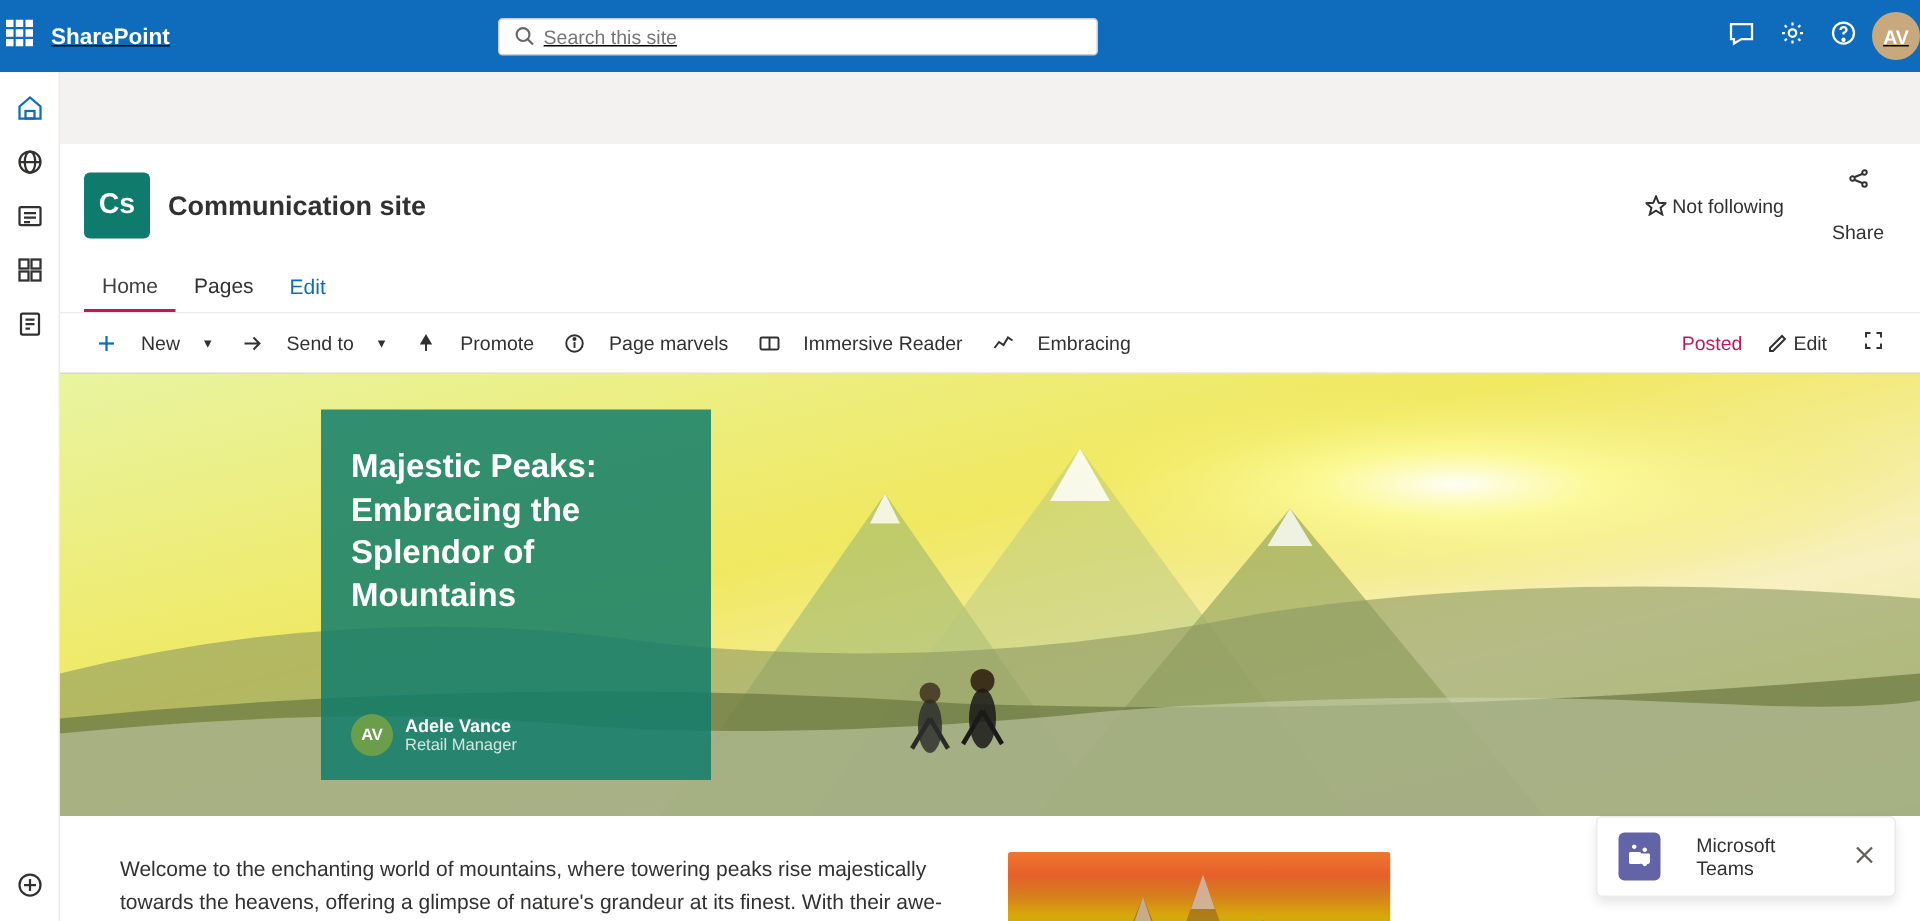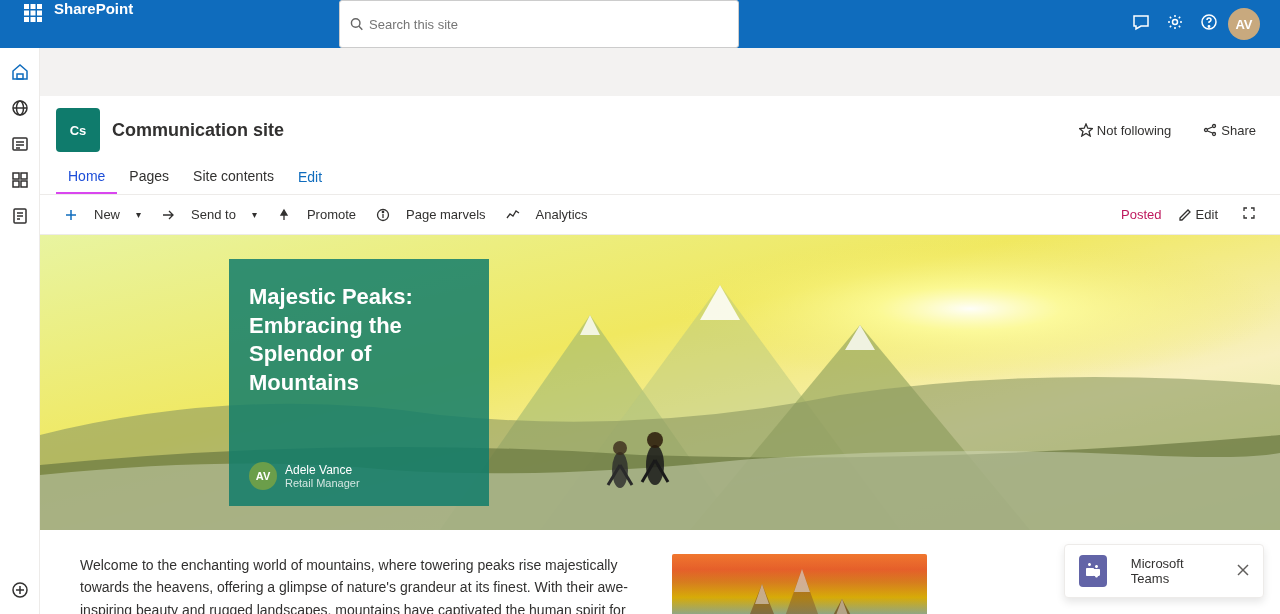--- a/index.html
+++ b/index.html
@@ -3,22 +3,24 @@
   <meta charset="utf-8">
   <style>
     * { margin: 0; padding: 0; box-sizing: border-box; }
     body { font-family: 'Segoe UI', Arial, sans-serif; font-size: 14px; background: #f3f2f1; width: 1280px; height: 614px; overflow: hidden; }
 
     
     .top-bar {
       background: #0f6cbd;
       height: 48px;
       display: flex;
-      padding: 0 20px;
+      align-items: center;
+      padding: 0 0;
       gap: 8px;
+      text-decoration: underline;
     }
     .waffle-icon {
       color: white;
       font-size: 18px;
       padding: 4px;
       cursor: pointer;
     }
     .sharepoint-logo {
       color: white;
       font-size: 15px;
@@ -129,21 +131,21 @@
     }
     .site-logo {
       width: 44px;
       height: 44px;
       background: #0f7b6c;
       border-radius: 4px;
       display: flex;
       align-items: center;
       justify-content: center;
       color: white;
-      font-size: 13px;
+      font-size: 19px;
       font-weight: 700;
     }
     .site-name {
       font-size: 18px;
       font-weight: 600;
       color: #323130;
     }
     .site-title-actions {
       display: flex;
       align-items: center;
@@ -155,44 +157,45 @@
       gap: 4px;
       font-size: 13px;
       color: #323130;
       cursor: pointer;
       padding: 4px 8px;
       border-radius: 3px;
     }
     .share-btn {
       display: flex;
       align-items: center;
-      gap: 4px;
+      gap: 21px;
       font-size: 13px;
       color: #323130;
       cursor: pointer;
       padding: 4px 8px;
       border-radius: 3px;
+      flex-direction: column;
     }
 
     
     .site-nav {
       display: flex;
       align-items: center;
       gap: 0;
     }
     .nav-item {
       padding: 8px 12px;
       font-size: 14px;
       color: #323130;
       cursor: pointer;
       border-bottom: 2px solid transparent;
     }
     .nav-item.active {
-      color: #1d4ed8;
-      border-bottom: 2px solid #d946ef;
+      color: #404040;
+      border-bottom: 2px solid #be185d;
     }
     .nav-item-edit {
       padding: 8px 12px;
       font-size: 14px;
       color: #0f6cbd;
       cursor: pointer;
     }
 
     
     .toolbar {
@@ -261,21 +264,21 @@
       position: absolute;
       inset: 0;
       overflow: hidden;
     }
     .mountain-shapes svg {
       width: 100%;
       height: 100%;
     }
     .hero-card {
       position: absolute;
-      left: 189px;
+      left: 174px;
       top: 24px;
       width: 260px;
       height: 247px;
       background: rgba(16,124,107,0.85);
       padding: 24px 20px 16px 20px;
       display: flex;
       flex-direction: column;
       justify-content: space-between;
     }
     .hero-title {
@@ -295,21 +298,21 @@
       border-radius: 50%;
       background: #6b9e4a;
       display: flex;
       align-items: center;
       justify-content: center;
       color: white;
       font-size: 11px;
       font-weight: 600;
     }
     .author-info { display: flex; flex-direction: column; }
-    .author-name { font-size: 12px; color: white; font-weight: 400; }
+    .author-name { font-size: 12px; color: white; font-weight: 700; }
     .author-role { font-size: 11px; color: rgba(255,255,255,0.8); }
 
     
     .page-content {
       background: white;
       padding: 24px 40px;
       display: flex;
       gap: 32px;
     }
     .content-text {
@@ -483,21 +486,20 @@
             <line x1="4.5" y1="6" x2="9.5" y2="4"></line>
             <line x1="4.5" y1="8" x2="9.5" y2="10"></line>
           </svg>
           <span>Share</span>
         </div>
       </div>
     </div>
     <div class="site-nav">
       <div class="nav-item active">Home</div>
       <div class="nav-item">Pages</div>
-      <div class="nav-item">Site contents</div>
       <div class="nav-item-edit">Edit</div>
     </div>
   </div>
 
   <div class="toolbar">
     <button class="toolbar-btn">
       <svg width="14" height="14" viewBox="0 0 14 14" fill="none" stroke="#0f6cbd" stroke-width="1.5">
         <line x1="7" y1="2" x2="7" y2="12"></line>
           <line x1="2" y1="7" x2="12" y2="7"></line>
       </svg>
@@ -521,23 +523,30 @@
     <button class="toolbar-btn">
       <svg width="14" height="14" viewBox="0 0 14 14" fill="none" stroke="#323130" stroke-width="1.3">
         <circle cx="7" cy="7" r="5.5"></circle>
         <line x1="7" y1="6" x2="7" y2="10"></line>
         <circle cx="7" cy="4" r="0.7" fill="#323130"></circle>
       </svg>
       <span>Page marvels</span>
     </button>
     <button class="toolbar-btn">
       <svg width="14" height="14" viewBox="0 0 14 14" fill="none" stroke="#323130" stroke-width="1.3">
+        <rect x="1" y="3" width="12" height="8" rx="1"></rect>
+        <line x1="7" y1="3" x2="7" y2="11"></line>
+      </svg>
+      <span>Immersive Reader</span>
+    </button>
+    <button class="toolbar-btn">
+      <svg width="14" height="14" viewBox="0 0 14 14" fill="none" stroke="#323130" stroke-width="1.3">
         <polyline points="1,10 4,6 7,8 10,3 13,5"></polyline>
       </svg>
-      <span>Analytics</span>
+      <span>Embracing</span>
     </button>
     <div class="toolbar-right">
       <span class="posted-label">Posted</span>
       <div class="edit-btn">
         <svg width="14" height="14" viewBox="0 0 14 14" fill="none" stroke="#323130" stroke-width="1.3">
           <path d="M2 10L10 2l2 2L4 12H2v-2z"></path>
         </svg>
         <span>Edit</span>
       </div>
       <div class="expand-btn">

